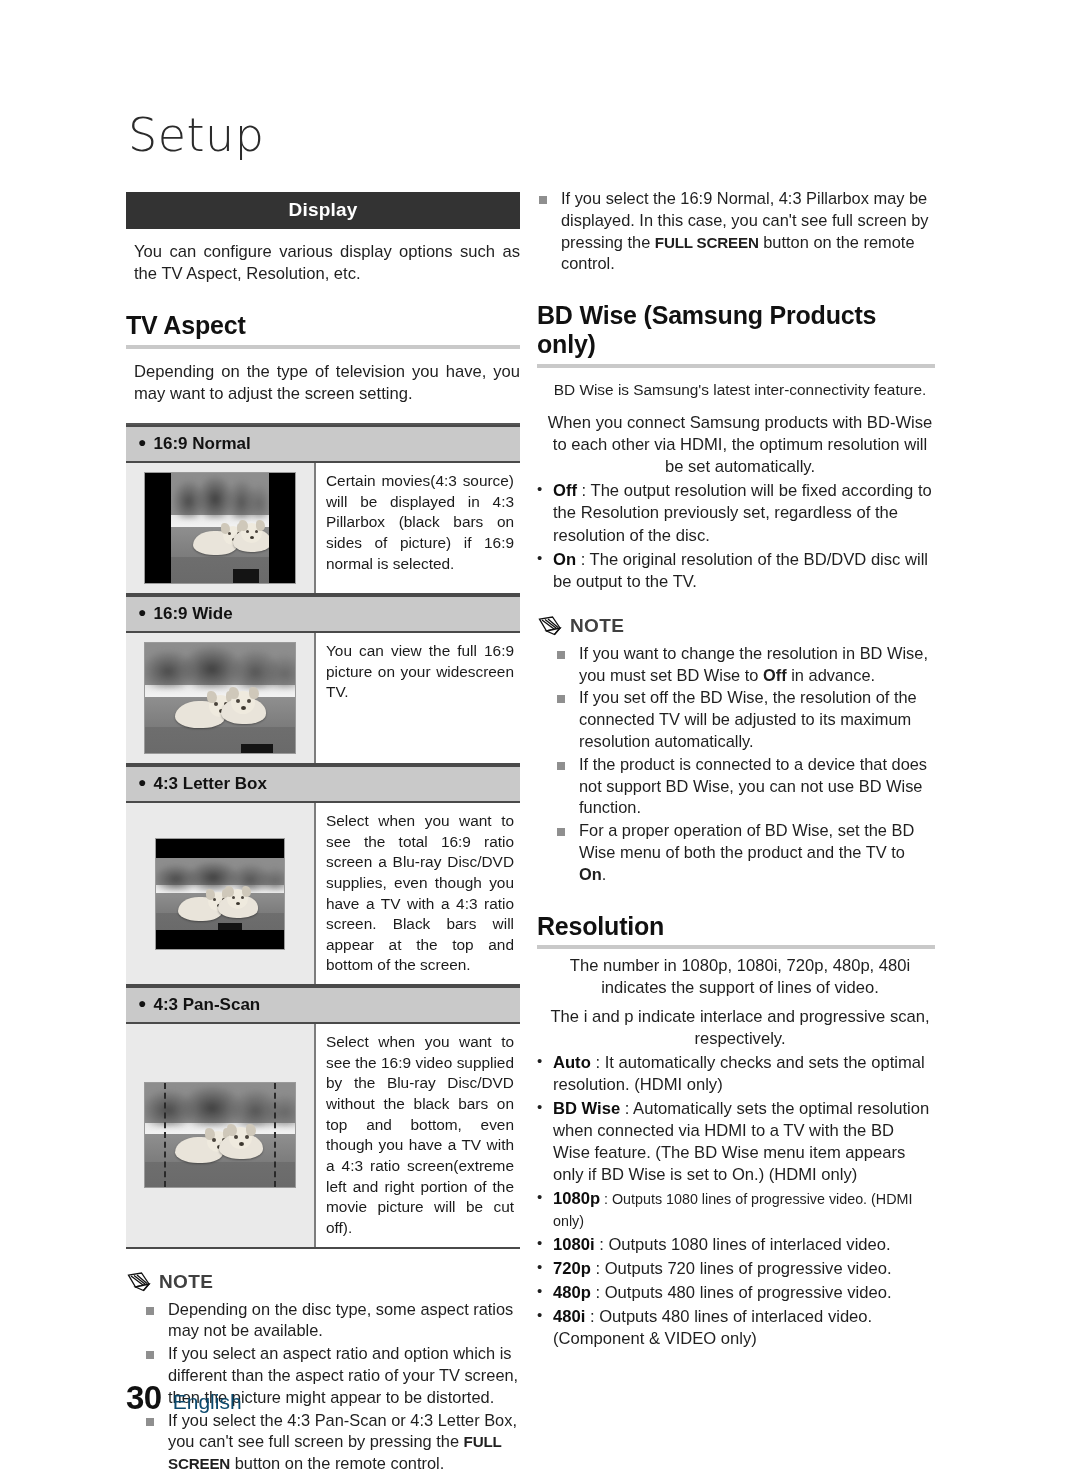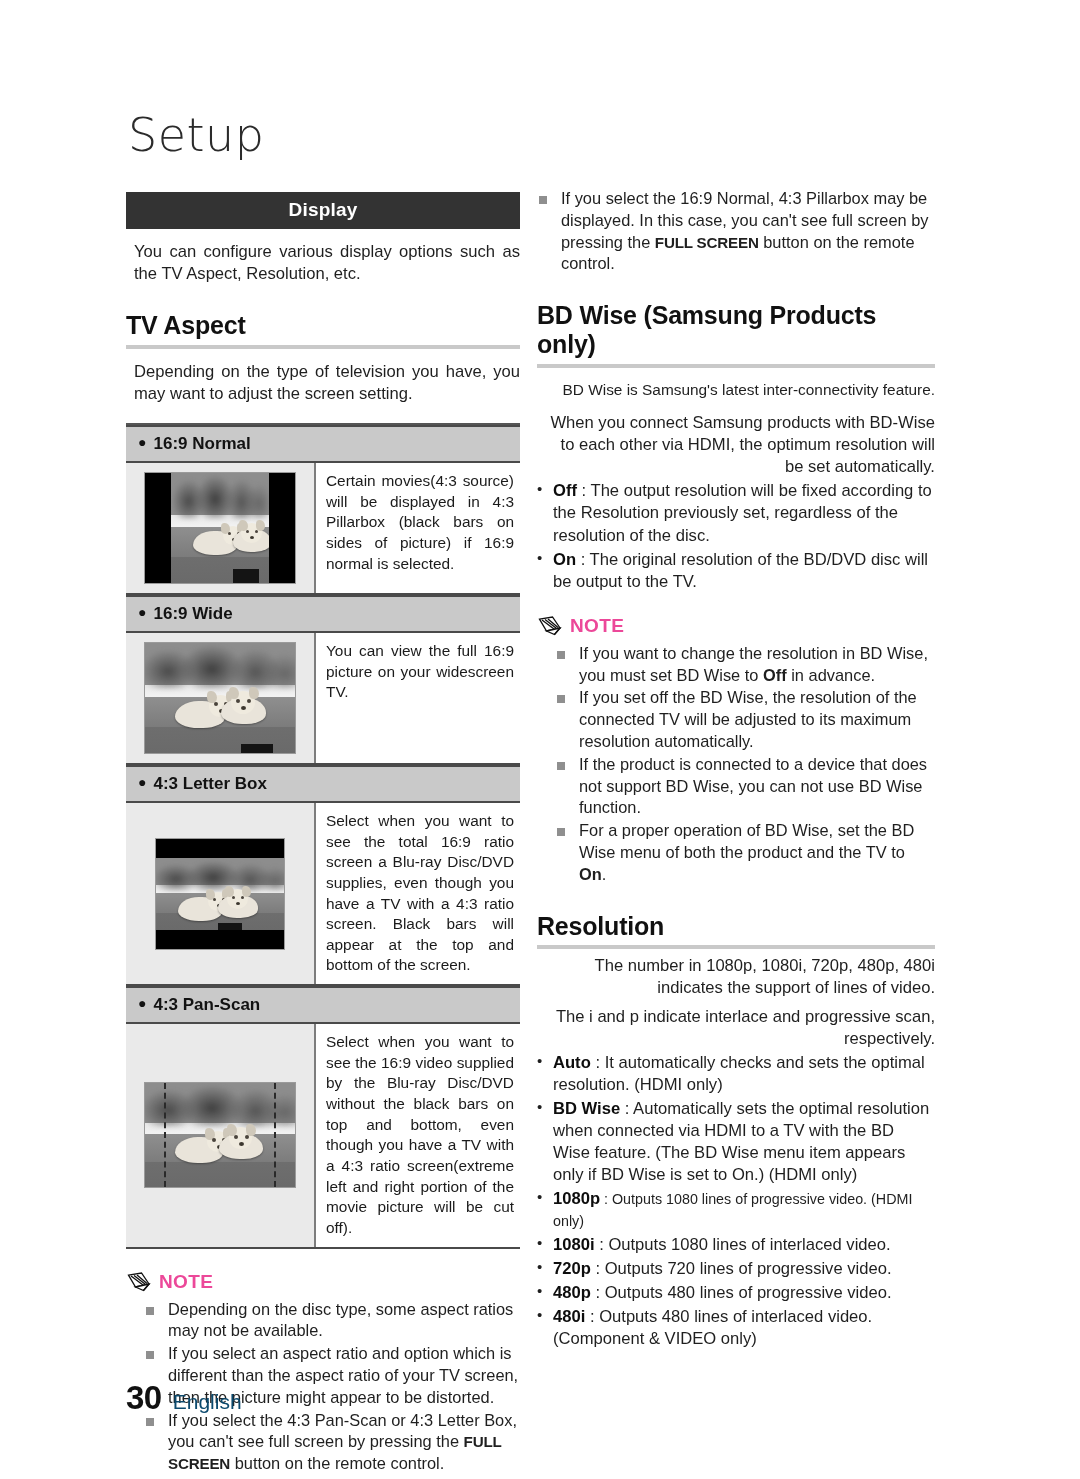--- a/index.html
+++ b/index.html
@@ -53,21 +53,21 @@
   }
 
   
   .body-text {
     font-size: 16.6px;
     line-height: 1.33;
     text-align: justify;
     margin: 12px 0 0 8px;
     color: #1f1f1f;
   }
-  .body-text.nojust { text-align: right; }
+  .body-text.nojust { text-align: center; }
   .tight { margin-top: 6px; }
 
   
   .heading {
     font-size: 25px;
     font-weight: bold;
     margin: 26px 0 0 0;
     line-height: 1.15;
     color: #111;
     letter-spacing: -0.2px;
@@ -205,21 +205,21 @@
     display: flex;
     align-items: center;
     margin-top: 22px;
     margin-bottom: 6px;
   }
   .note-head .pencil { margin-right: 7px; display:block; }
   .note-label {
     font-size: 19px;
     font-weight: bold;
     letter-spacing: 0.4px;
-    color: #ec4899;
+    color: #404040;
   }
   ul.note-list {
     list-style: none;
     margin: 0; padding: 0 0 0 18px;
   }
   ul.note-list > li {
     position: relative;
     font-size: 16.4px;
     line-height: 1.33;
     padding-left: 24px;

